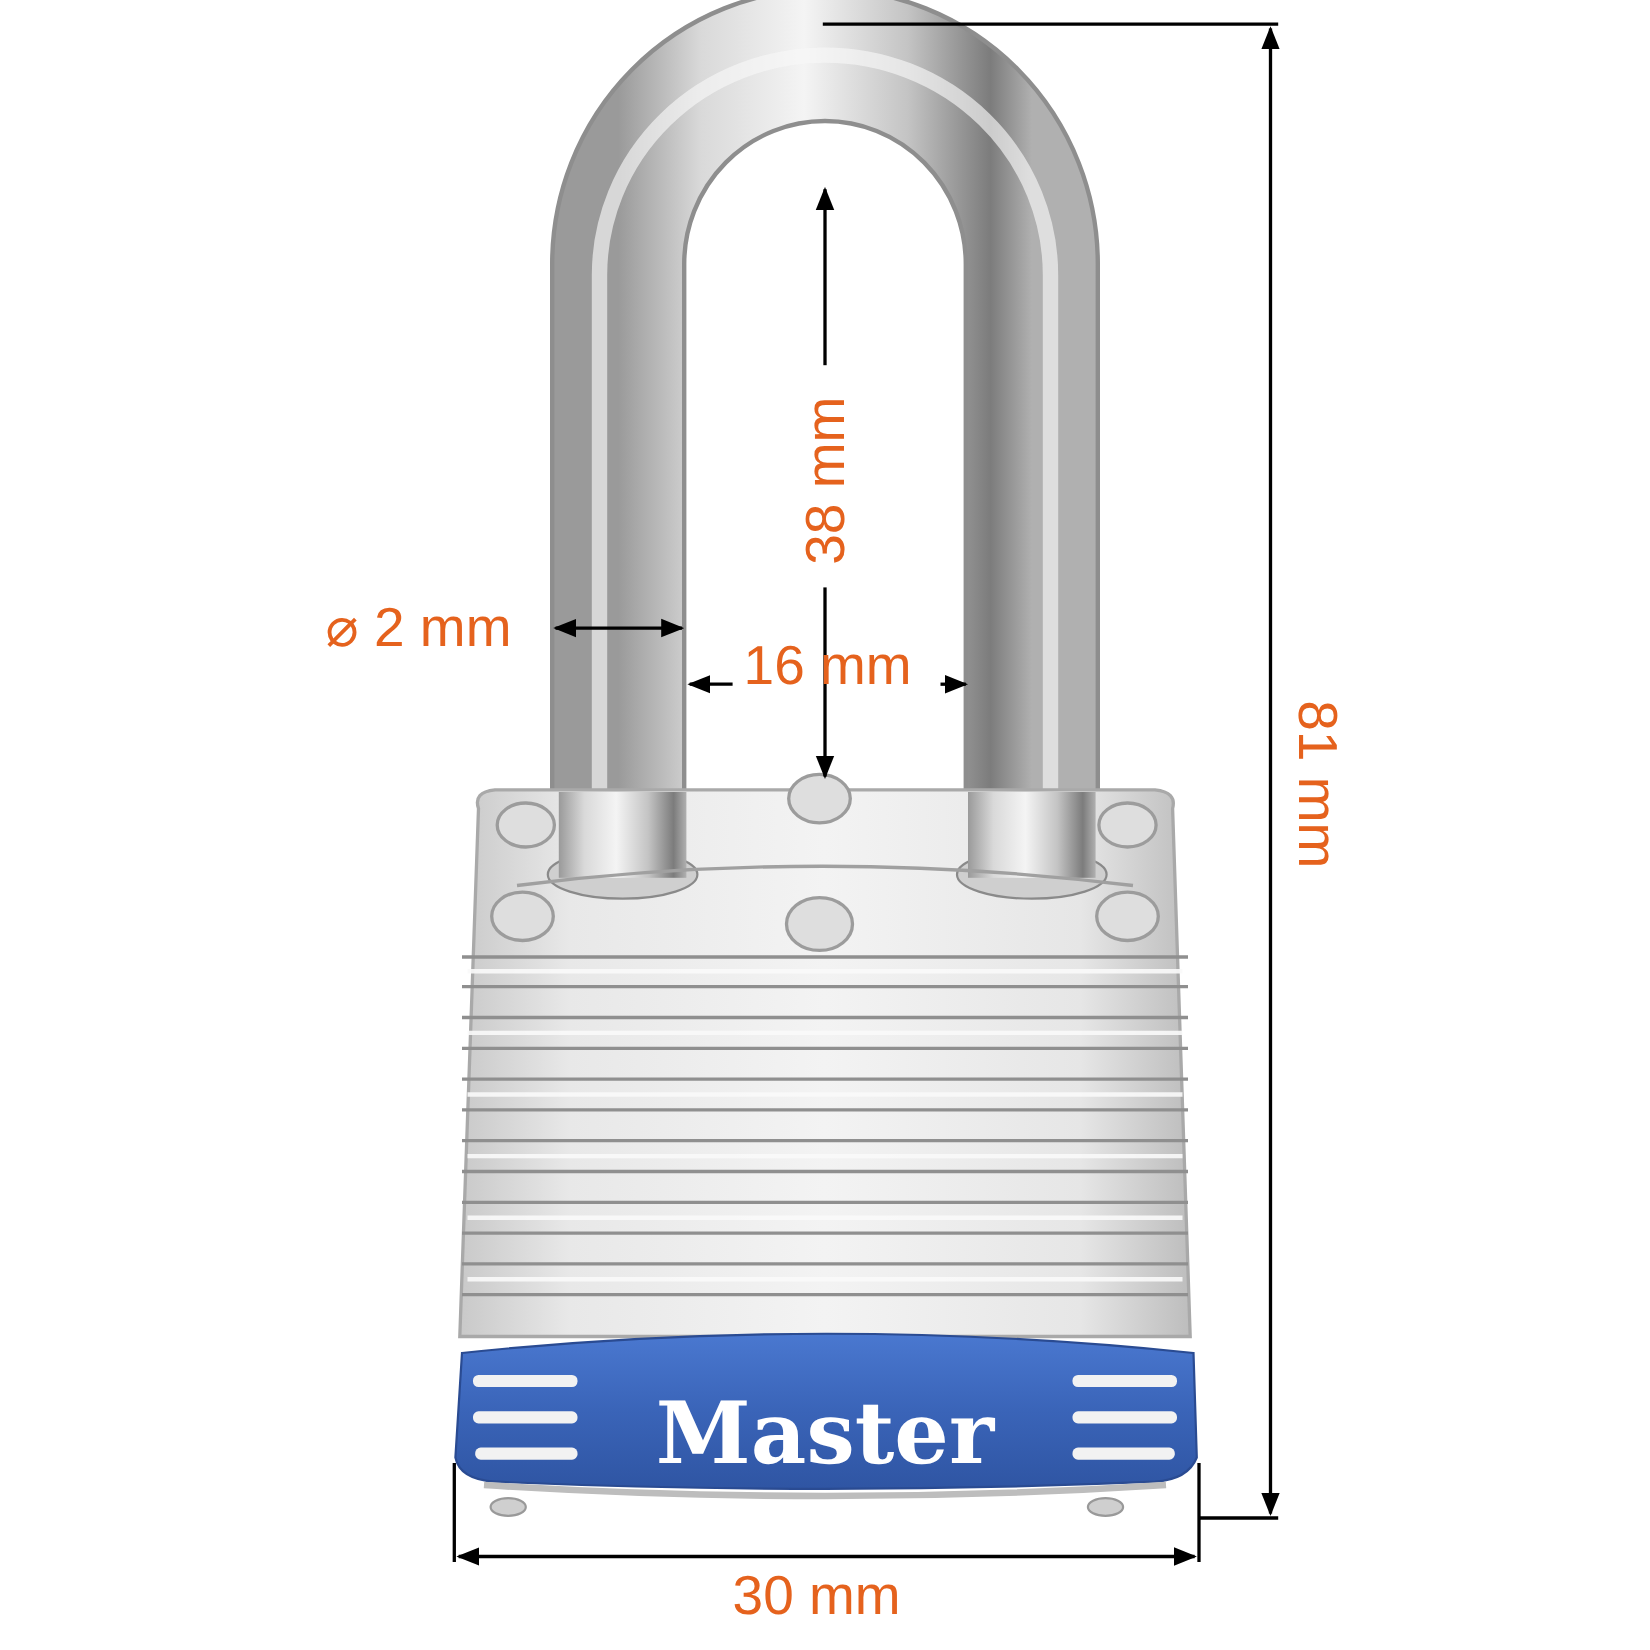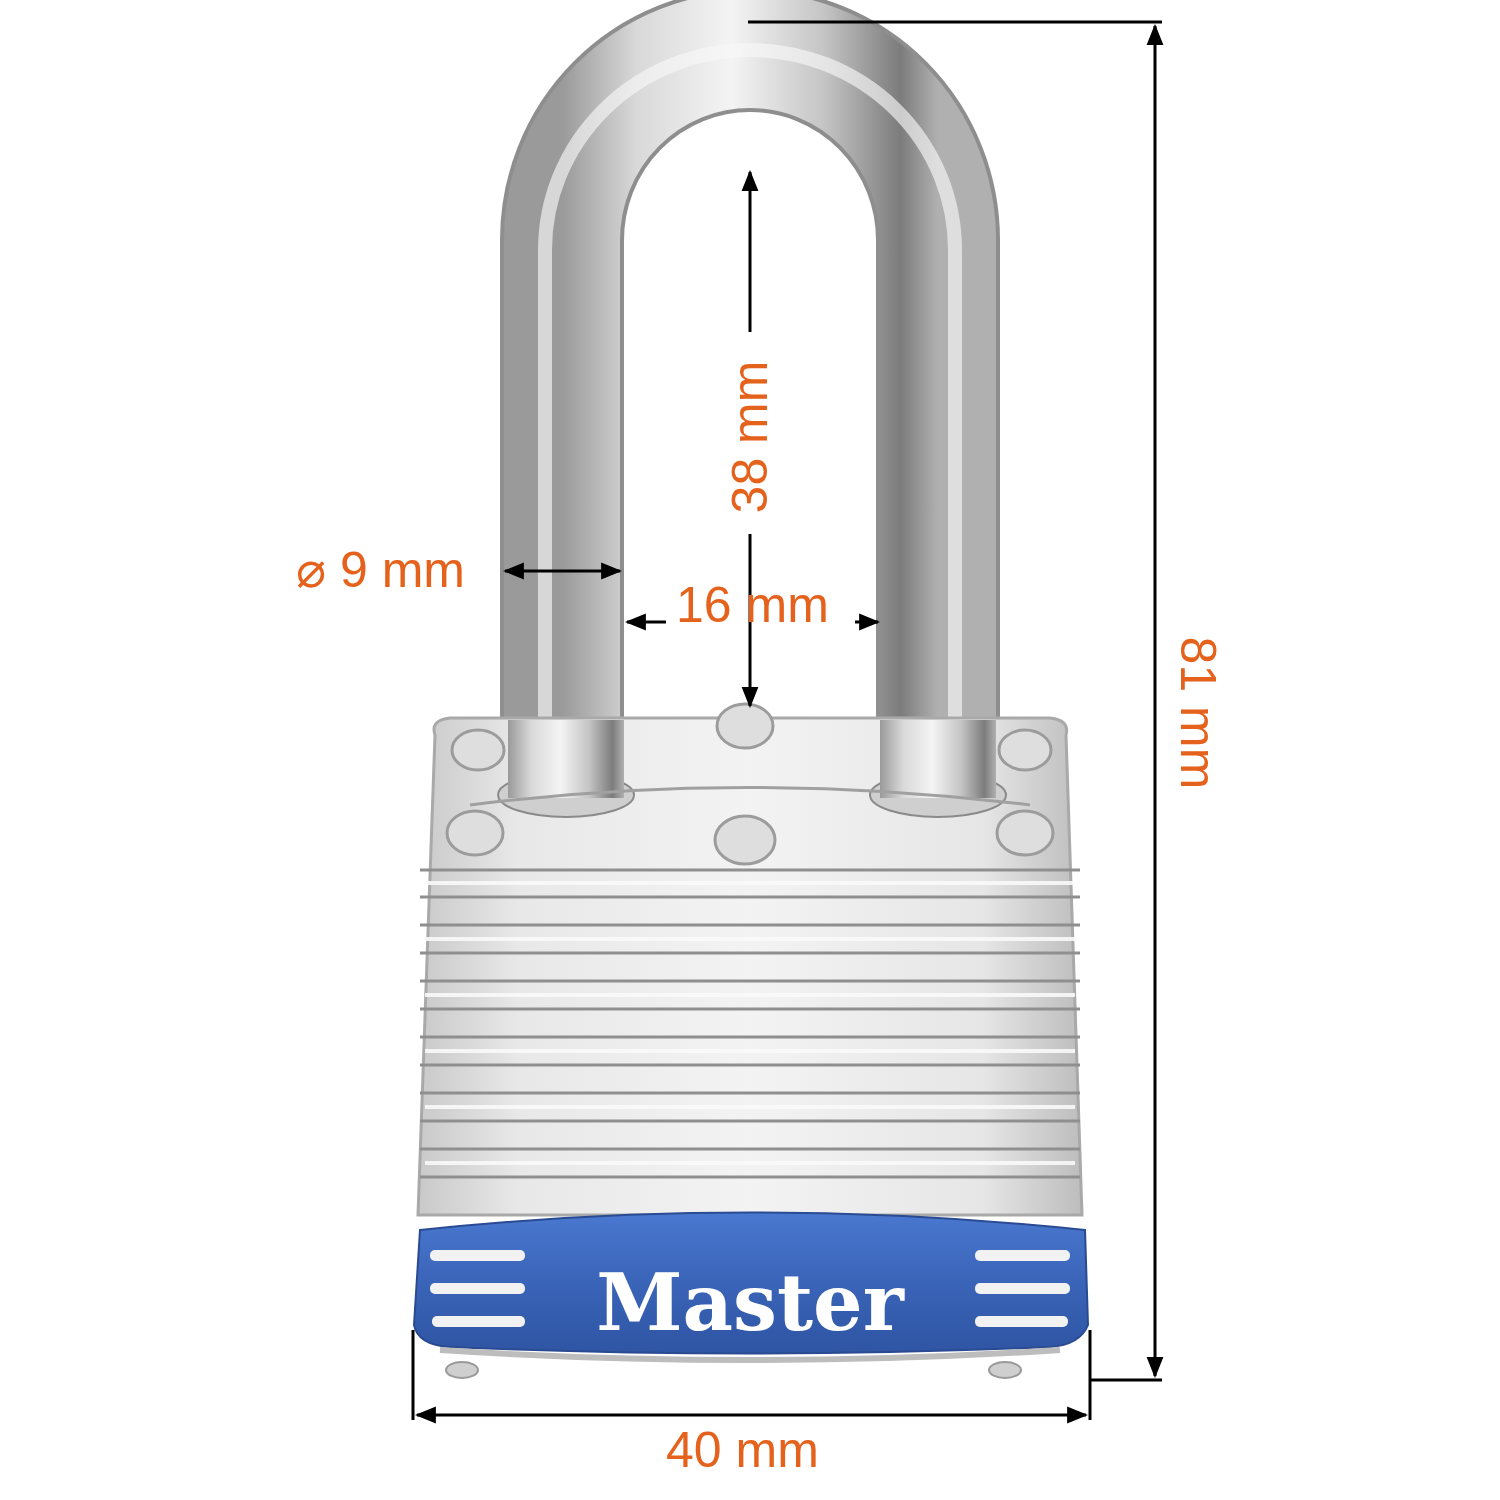--- a/index.html
+++ b/index.html
@@ -119,21 +119,21 @@
     <line x1="750" y1="172" x2="750" y2="332" marker-start="url(#arrow)"></line>
     <line x1="750" y1="534" x2="750" y2="706" marker-end="url(#arrow)"></line>
 
     <line x1="505" y1="571" x2="620" y2="571" marker-start="url(#arrow)" marker-end="url(#arrow)"></line>
 
     <line x1="666" y1="622" x2="627" y2="622" marker-end="url(#arrow)"></line>
     <line x1="855" y1="622" x2="878" y2="622" marker-end="url(#arrow)"></line>
   </g>
 </svg>
 
-<div class="dim-label" style="left:296px; top:545px;">⌀ 9 mm</div>
+<div class="dim-label" style="left:296px; top:545px;">⌀ 2 mm</div>
 
 <div class="dim-label" style="left:676px; top:580px; background:transparent;">16 mm</div>
 
 <div class="dim-label rot" style="left:668px; top:412px; width:164px; text-align:center; transform: rotate(-90deg);">38 mm</div>
 
 <div class="dim-label rot" style="left:1116px; top:688px; width:164px; text-align:center; transform: rotate(90deg);">81 mm</div>
 
-<div class="dim-label" style="left:666px; top:1425px;">40 mm</div>
+<div class="dim-label" style="left:666px; top:1425px;">30 mm</div>
 
 </body></html>

